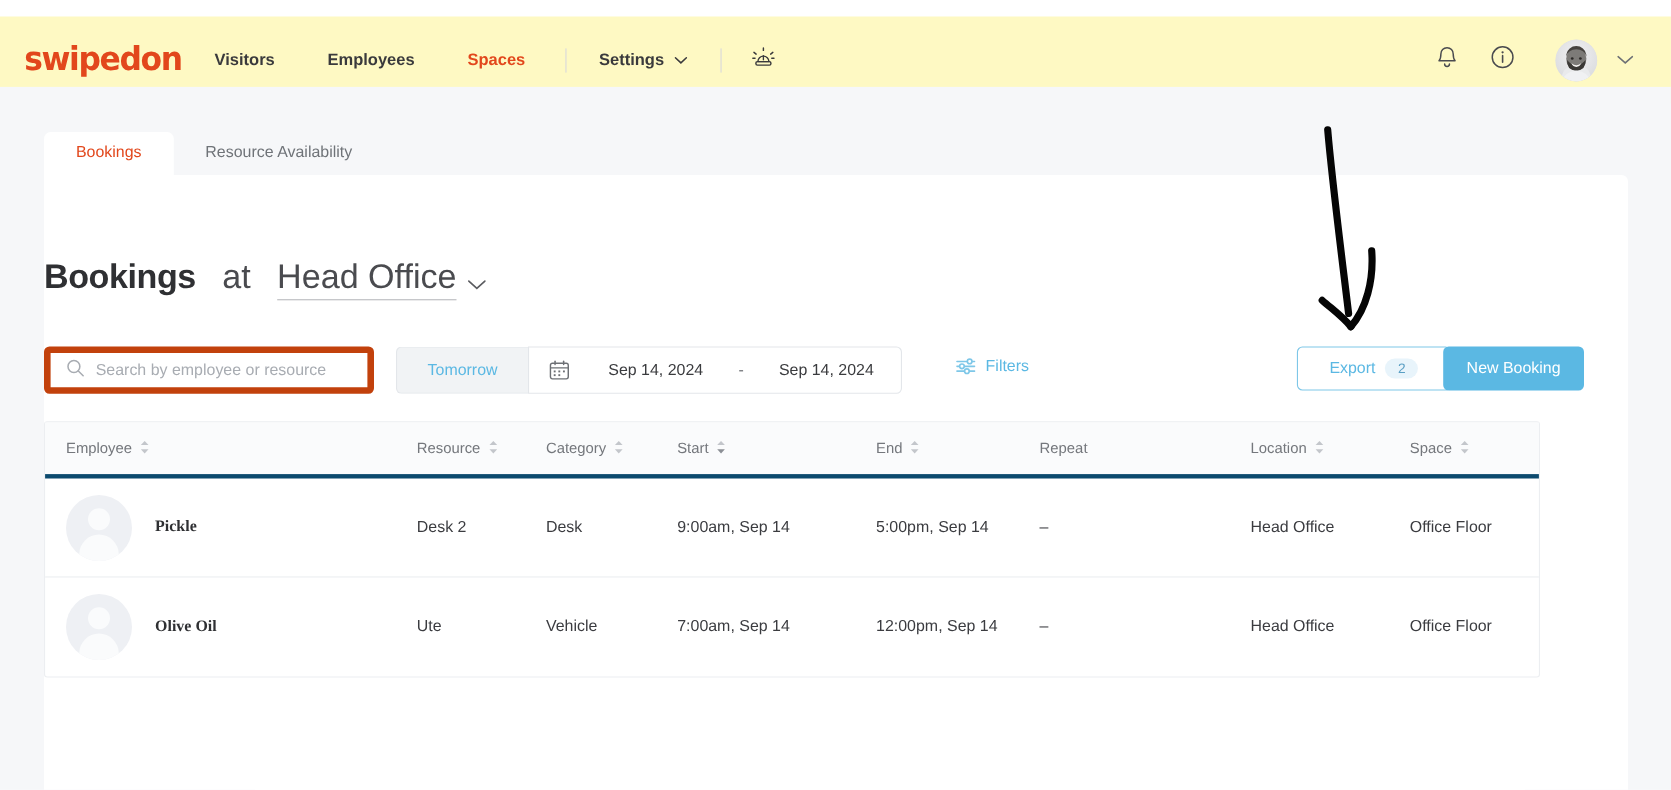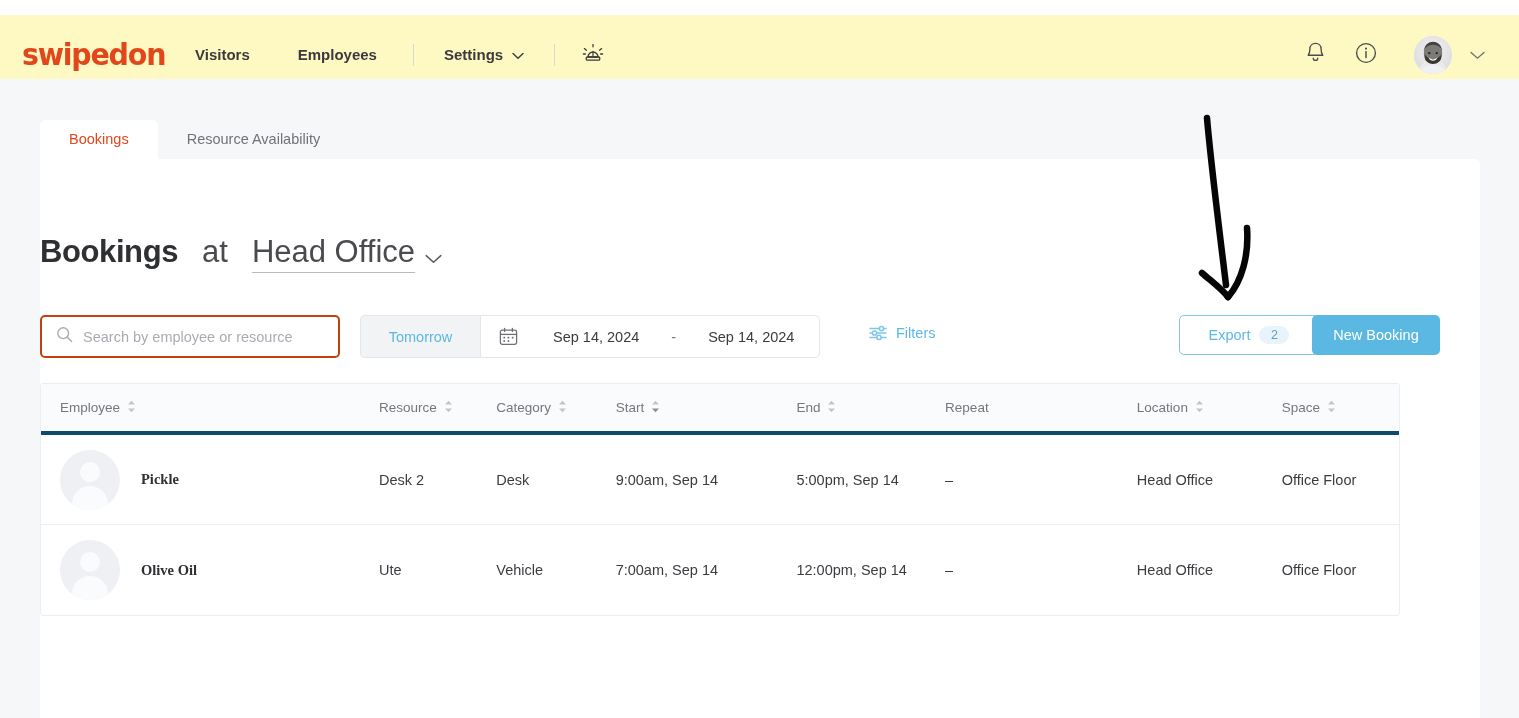--- a/index.html
+++ b/index.html
@@ -112,21 +112,21 @@
   .pt-chev { margin-left: 10px; cursor: pointer; align-self: center; }
 
   
   .toolbar {
     position: absolute; left: 40px; top: 236px;
     width: 1360px; height: 44px;
   }
   .search-box {
     position: absolute; left: 0; top: 0;
     width: 300px; height: 43px;
-    border: 2px solid #c2410c; border-radius: 5px;
+    border: 6px solid #c2410c; border-radius: 5px;
     background: #fff; display: flex; align-items: center;
     padding: 0 14px; gap: 10px;
   }
   .search-input {
     border: none; outline: none; flex: 1;
     font-size: 14.5px; color: #333; background: transparent;
     font-family: "Liberation Sans", sans-serif;
   }
   .search-input::placeholder { color: #a8acb2; }
 
@@ -246,20 +246,21 @@
 </head>
 <body>
 
 <div class="topnav">
 
   <div class="logo">swipedon</div>
 
   <div class="navlinks">
     <div class="navlink first">Visitors</div>
     <div class="navlink">Employees</div>
+    <div class="navlink active">Spaces</div>
 
     <div class="nav-sep"></div>
 
     <div class="nav-settings">
       <span>Settings</span>
       <span>
         <svg width="12" height="8" viewBox="0 0 12 8">
             <path d="M1 1.5 L6 6.2 L11 1.5" stroke="#3a3a3c" stroke-width="1.4" fill="none" stroke-linecap="round"></path>
           </svg>
       </span>

